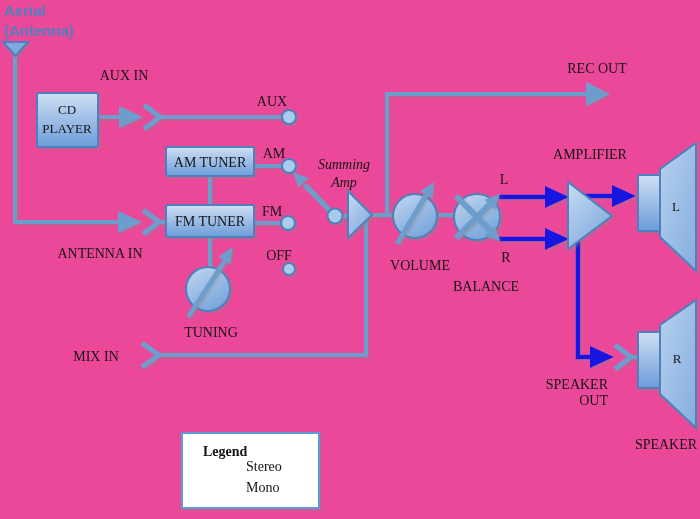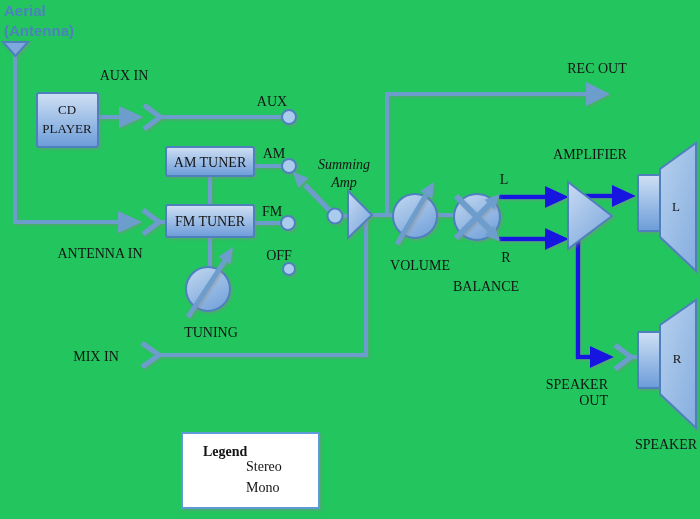--- a/index.html
+++ b/index.html
@@ -1,16 +1,16 @@
 <!DOCTYPE html>
 <html><head>
 <meta charset="utf-8">
 <style>
   html,body{margin:0;padding:0;background:#fff;}
-  .stage{position:relative;width:700px;height:519px;background:#22c55e;overflow:hidden;
+  .stage{position:relative;width:700px;height:519px;background:#ec4899;overflow:hidden;
          font-family:"Liberation Serif", serif;}
   svg{position:absolute;left:0;top:0;}
   text{fill:#141414;font-family:"Liberation Serif", serif;font-size:14px;}
   .t-box{font-size:13px;}
   .t-blue{font-family:"Liberation Sans", sans-serif;font-weight:bold;font-size:15px;fill:#4E81BE;}
   .t-it{font-style:italic;}
   .t-bold{font-weight:bold;}
   .t-sm{font-size:13px;}
 </style>
 </head>

